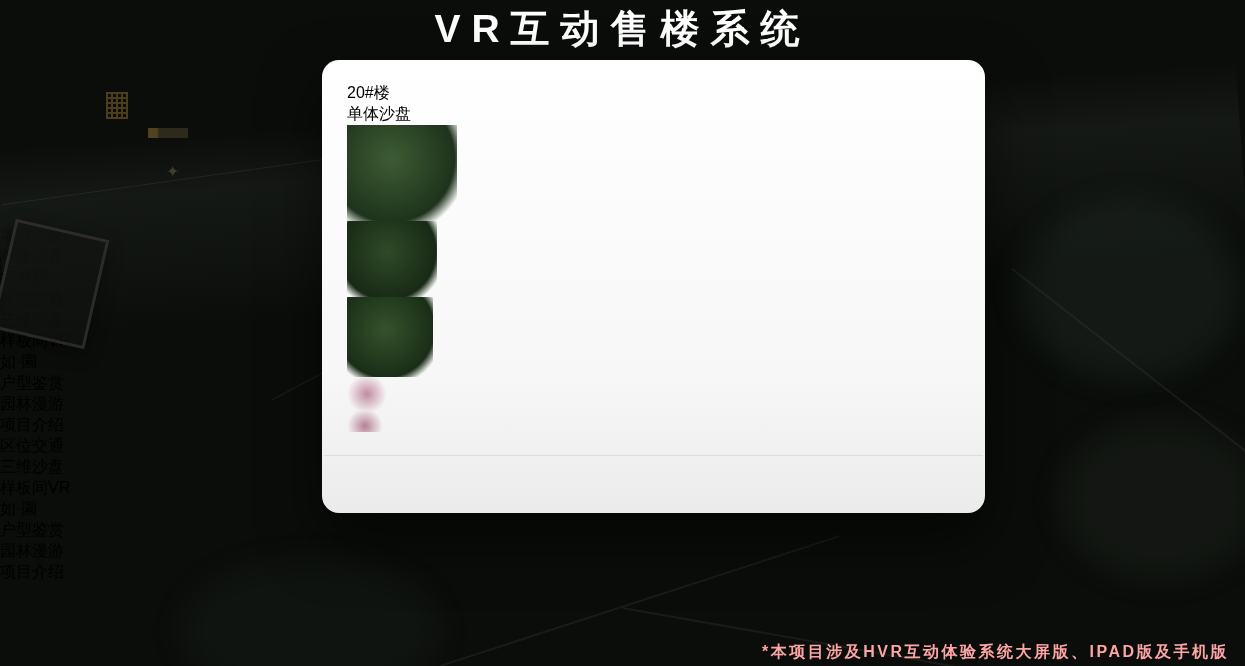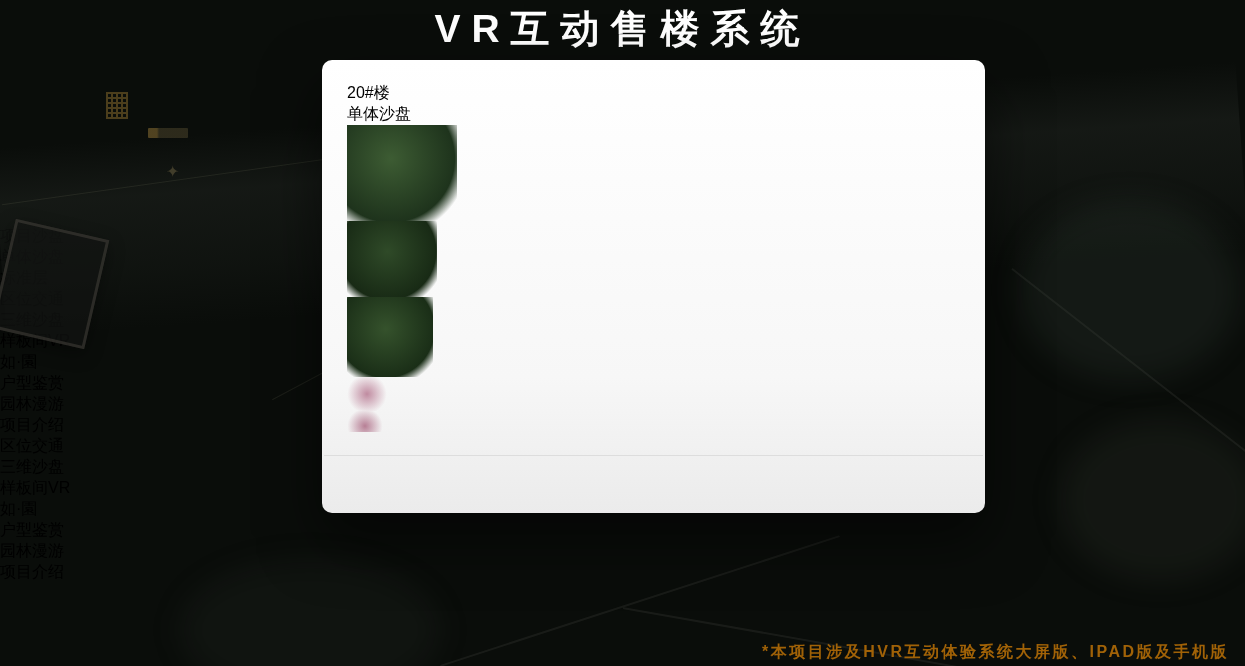--- a/index.html
+++ b/index.html
@@ -21,25 +21,25 @@
     background:repeating-linear-gradient(0deg,#c69a3f 0 2px,transparent 2px 5px),
                repeating-linear-gradient(90deg,#c69a3f 0 2px,transparent 2px 5px);}
   .bg-logomark{position:absolute;left:148px;top:128px;width:40px;height:10px;opacity:.35;
     background:linear-gradient(90deg,#d3a64b 0 9px,rgba(210,180,110,.5) 11px 100%);border-radius:1px;}
   .bg-compass{position:absolute;left:166px;top:162px;color:rgba(210,185,120,.25);font-size:16px;}
   .bg-blob{position:absolute;border-radius:50%;filter:blur(14px);}
   
   .page-title{position:absolute;left:0;top:2px;width:100%;text-align:center;
     font-size:39px;font-weight:bold;color:#ffffff;letter-spacing:11px;}
   .footnote{position:absolute;right:16px;bottom:3px;font-size:16px;font-weight:bold;
-    color:#a16207;letter-spacing:2.5px;margin-top:20px;}
+    color:#fca5a5;letter-spacing:2.5px;margin-top:20px;}
   
   .monitor{position:absolute;left:322px;top:60px;width:663px;height:453px;
     background:linear-gradient(180deg,#ffffff 0%,#f7f7f7 70%,#ebebeb 100%);
-    border-radius:10px;box-shadow:0 26px 60px rgba(0,0,0,.55);}
+    border-radius:17px;box-shadow:0 26px 60px rgba(0,0,0,.55);}
   .monitor .chin-line{position:absolute;left:2px;right:2px;top:395px;height:1px;background:rgba(0,0,0,.08);}
   .m-screen{position:absolute;left:25px;top:23px;width:613px;height:349px;overflow:hidden;
     background:radial-gradient(ellipse at 62% 52%, #27;border-radius:2px;}
   .m-screen{background:radial-gradient(ellipse at 62% 52%, #261c10 0%, #19130b 55%, #0f0b06 100%);}
   .m-heading-num{position:absolute;left:31px;top:22px;color:#c9a158;
     font-family:"DejaVu Serif", serif;font-size:33px;line-height:1;}
   .m-heading-unit{font-size:11px;letter-spacing:1px;vertical-align:6px;}
   .m-heading-sub{position:absolute;left:39px;top:56px;color:#c39a52;
     writing-mode:vertical-rl;font-family:"DejaVu Serif", serif;
     font-size:17px;letter-spacing:7px;}

